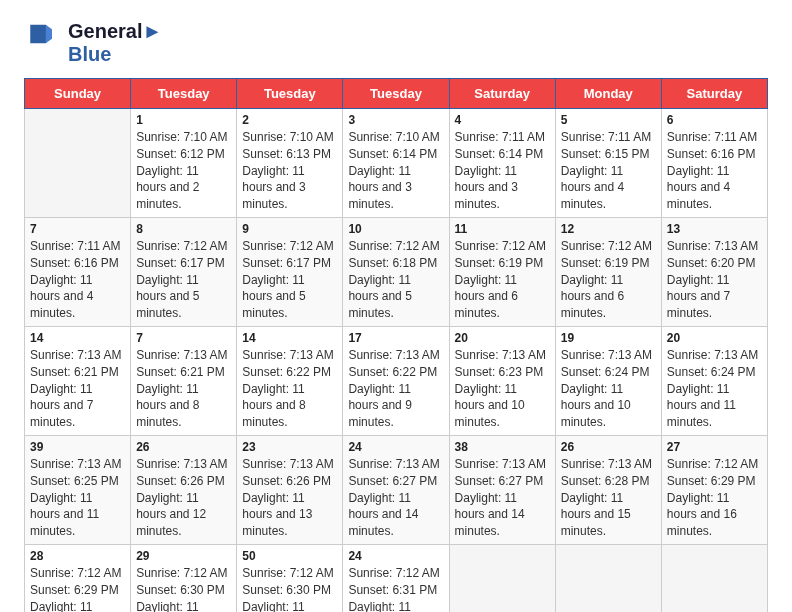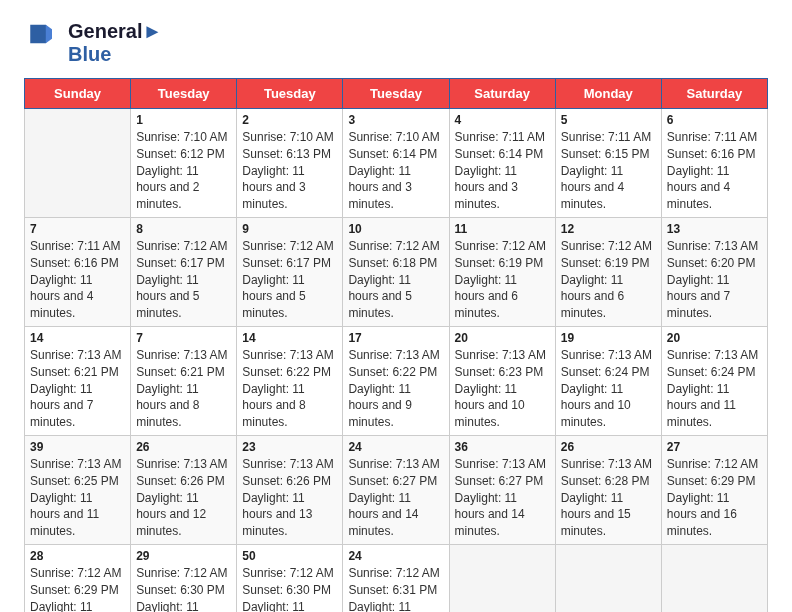--- a/index.html
+++ b/index.html
@@ -212,21 +212,21 @@
         </td>
         <td>
           <span class="day-number">23</span>
           <div class="cell-info">Sunrise: 7:13 AM<br>Sunset: 6:26 PM<br>Daylight: 11 hours and 13 minutes.</div>
         </td>
         <td>
           <span class="day-number">24</span>
           <div class="cell-info">Sunrise: 7:13 AM<br>Sunset: 6:27 PM<br>Daylight: 11 hours and 14 minutes.</div>
         </td>
         <td>
-          <span class="day-number">36</span>
+          <span class="day-number">38</span>
           <div class="cell-info">Sunrise: 7:13 AM<br>Sunset: 6:27 PM<br>Daylight: 11 hours and 14 minutes.</div>
         </td>
         <td>
           <span class="day-number">26</span>
           <div class="cell-info">Sunrise: 7:13 AM<br>Sunset: 6:28 PM<br>Daylight: 11 hours and 15 minutes.</div>
         </td>
         <td>
           <span class="day-number">27</span>
           <div class="cell-info">Sunrise: 7:12 AM<br>Sunset: 6:29 PM<br>Daylight: 11 hours and 16 minutes.</div>
         </td>

